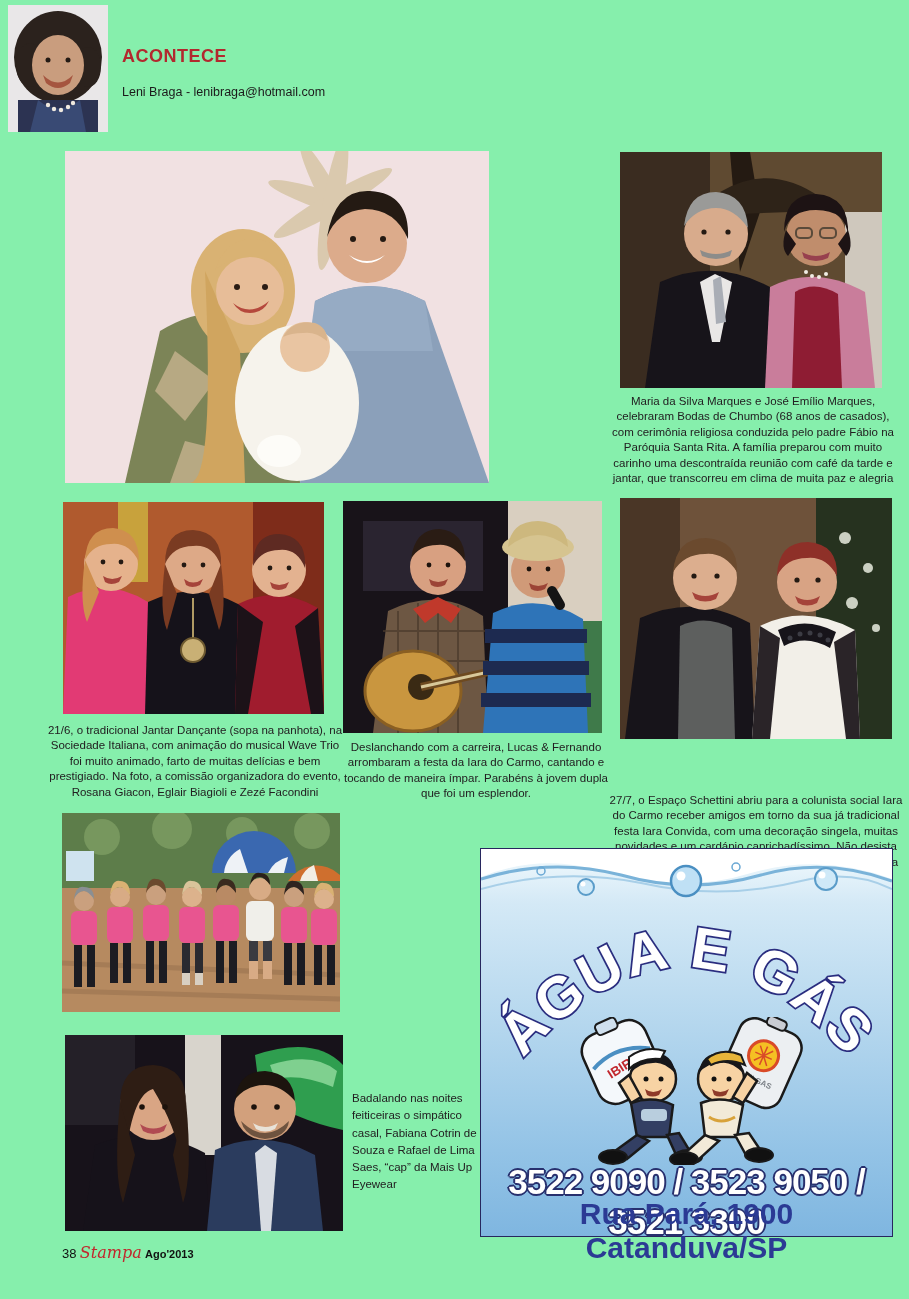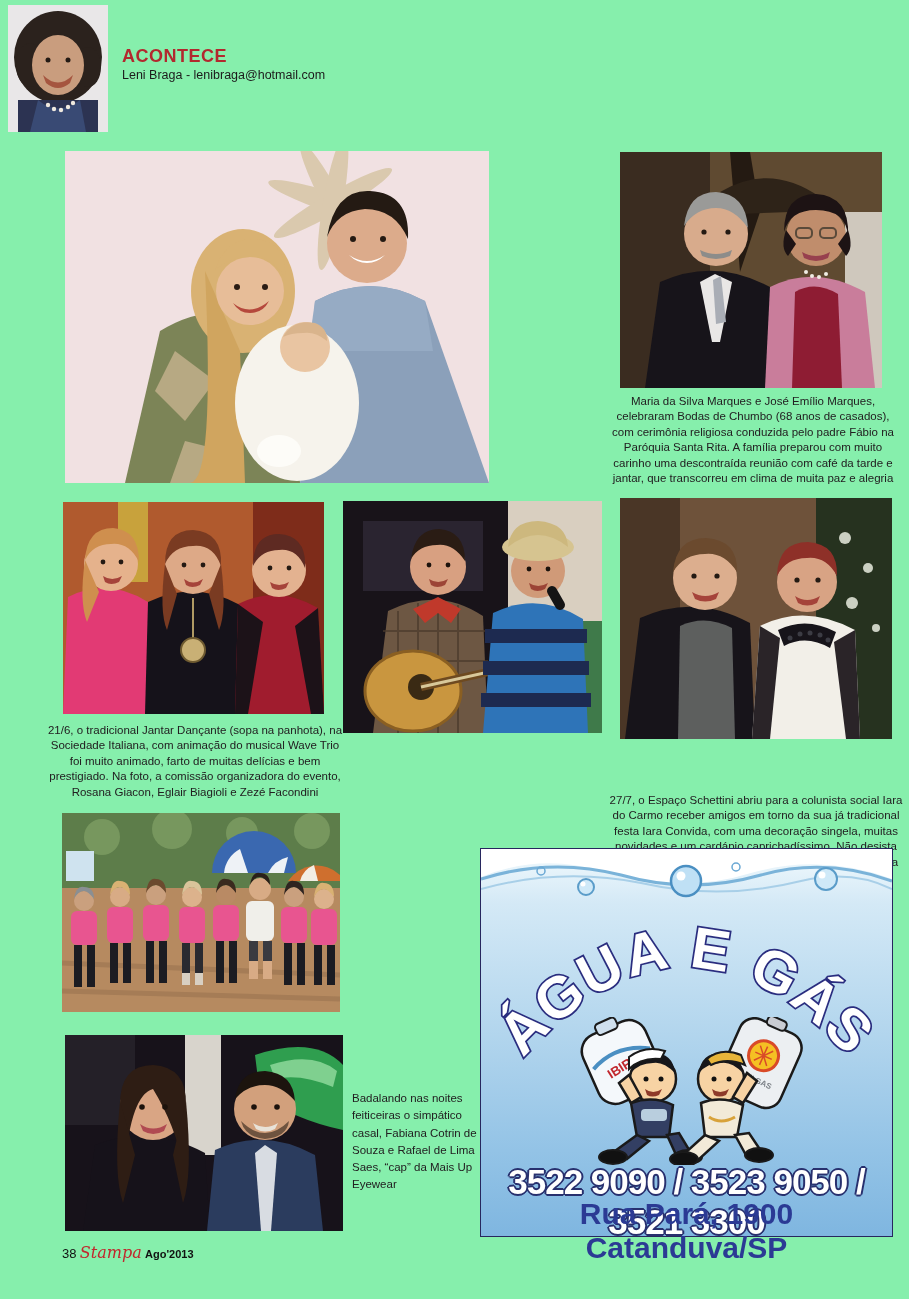--- a/index.html
+++ b/index.html
@@ -5,21 +5,21 @@
   html,body{margin:0;padding:0;background:#ffffff;}
   body{font-family:"Liberation Sans", sans-serif;}
   .page{position:relative;width:909px;height:1299px;background:#86efac;overflow:hidden;padding-left:28px;}
   .abs{position:absolute;}
   .photo{position:absolute;overflow:hidden;background:#ddd;}
   .photo svg{display:block;width:100%;height:100%;}
   .caption{font-size:11.5px;line-height:1.34;color:#222021;}
   .caption.center{text-align:center;}
   .caption.side{line-height:1.5;}
   .masthead-title{font-size:18px;font-weight:bold;color:#b2282e;letter-spacing:.5px;}
-  .masthead-byline{font-size:12.5px;color:#1c1a1b;margin-top:1px;}
+  .masthead-byline{font-size:12.5px;color:#1c1a1b;margin-top:18px;}
   .ad{position:absolute;left:480px;top:848px;width:413px;height:389px;
       background:linear-gradient(180deg,#f2fafd 0%,#d4e9f6 14%,#b5d7ee 45%,#93c3e6 78%,#7fb6e0 100%);
       border:1px solid #27275e;box-sizing:border-box;}
   .ad-phones{position:absolute;left:0;top:313px;width:100%;text-align:center;
       font-size:35px;font-weight:bold;letter-spacing:-1px;color:#ffffff;
       text-shadow:-2px 0 #28306e,2px 0 #28306e,0 -2px #28306e,0 2px #28306e,-1px -1px #28306e,1px 1px #28306e,-1px 1px #28306e,1px -1px #28306e;}
   .ad-address{position:absolute;left:0;top:348px;width:100%;text-align:center;
       font-size:30px;font-weight:bold;color:#2b3a94;}
   .footer{position:absolute;left:62px;top:1243px;font-size:12px;color:#111;}
   .footer .pg{font-size:13px;}
@@ -201,20 +201,21 @@
         </g>
       <circle cx="195" cy="70" r="27" fill="#d09a78"></circle>
       <ellipse cx="195" cy="46" rx="36" ry="14" fill="#d6c490"></ellipse>
       <path d="M165 46 Q168 20 195 20 Q224 22 225 46 Q210 34 195 34 Q180 34 165 46Z" fill="#cdb87e"></path>
       <circle cx="186" cy="68" r="2.4" fill="#1c120c"></circle>
         <circle cx="205" cy="68" r="2.4" fill="#1c120c"></circle>
       <path d="M186 82 Q195 88 205 82 L202 88 Q194 92 188 88Z" fill="#9c4436"></path>
       <rect x="208" y="84" width="10" height="26" rx="5" transform="rotate(-30 213 97)" fill="#141414"></rect>
     </svg>
   </div>
+  <div class="caption center abs" style="left:338px;top:740px;width:276px;">Deslanchando com a carreira, Lucas &amp; Fernando arrombaram a festa da Iara do Carmo, cantando e tocando de maneira ímpar. Parabéns à jovem dupla que foi um esplendor.</div>
 
   <div class="photo" style="left:620px;top:498px;width:272px;height:241px;">
     <svg viewBox="0 0 272 241" preserveAspectRatio="none">
       <rect width="272" height="241" fill="#6e523a"></rect>
       <rect x="0" y="0" width="60" height="241" fill="#4a3626"></rect>
       <rect x="196" y="0" width="76" height="241" fill="#26321f"></rect>
       <g fill="#e8ecdf" opacity=".85">
           <circle cx="225" cy="40" r="6"></circle>
           <circle cx="248" cy="70" r="5"></circle>
           <circle cx="232" cy="105" r="6"></circle>

